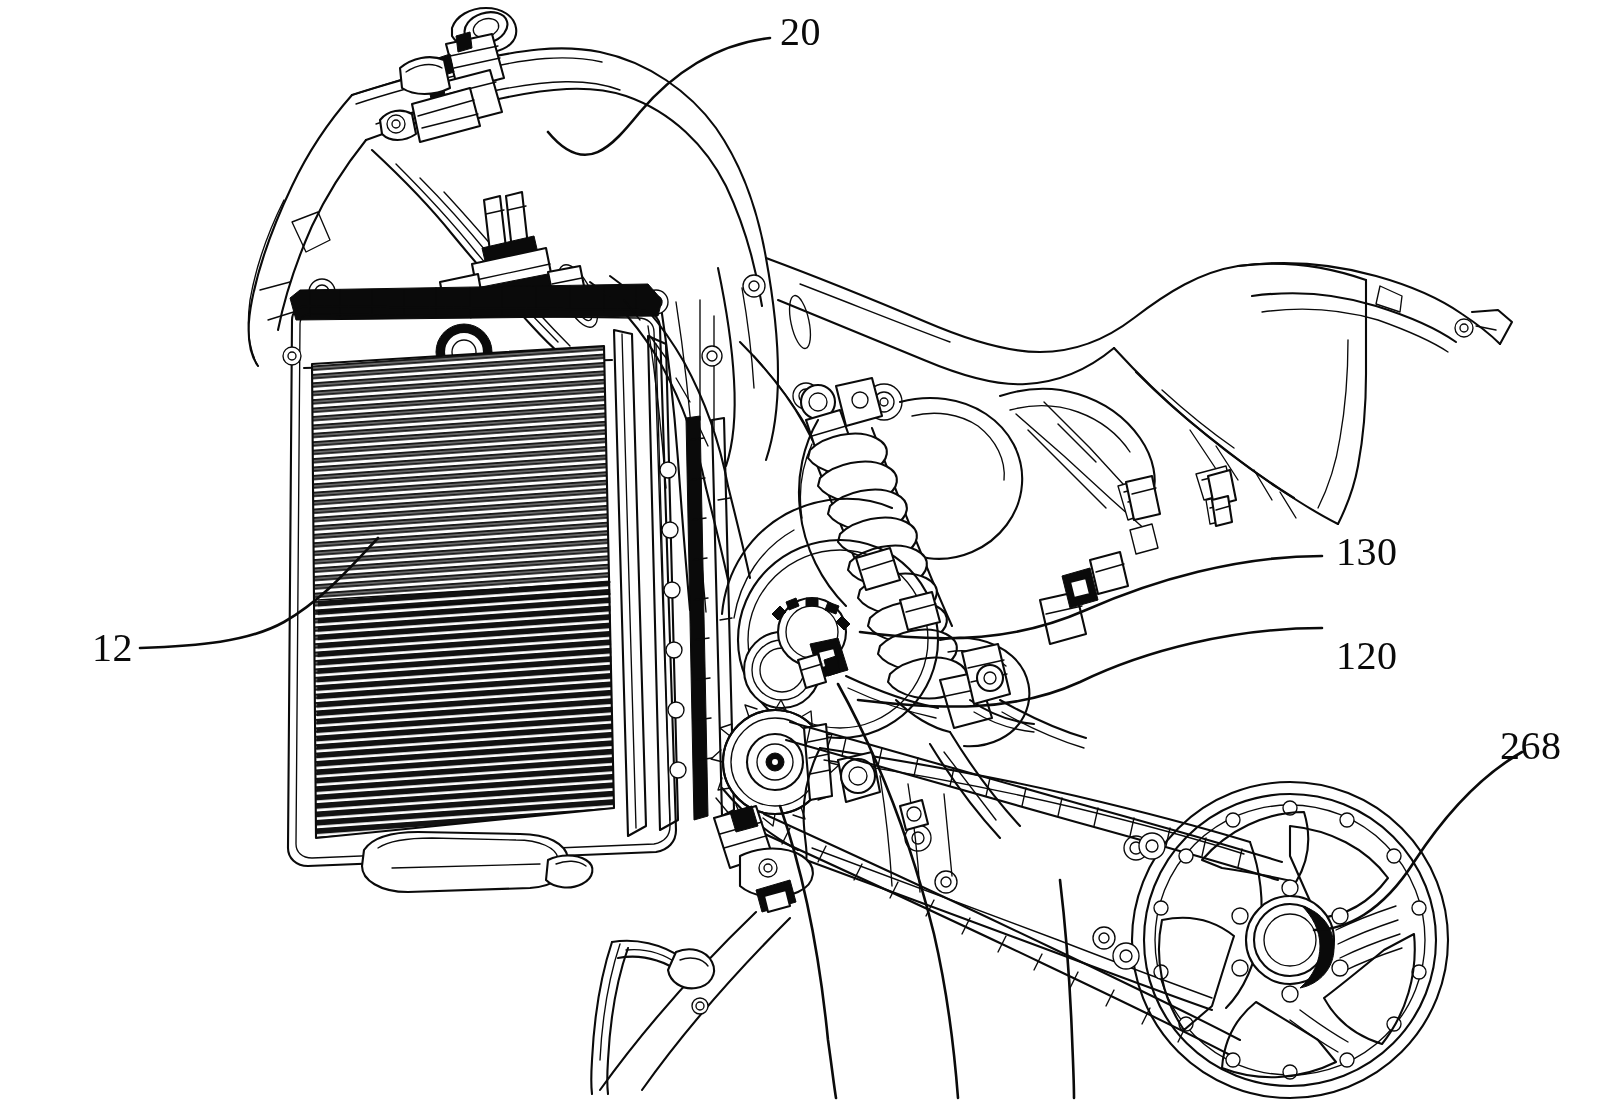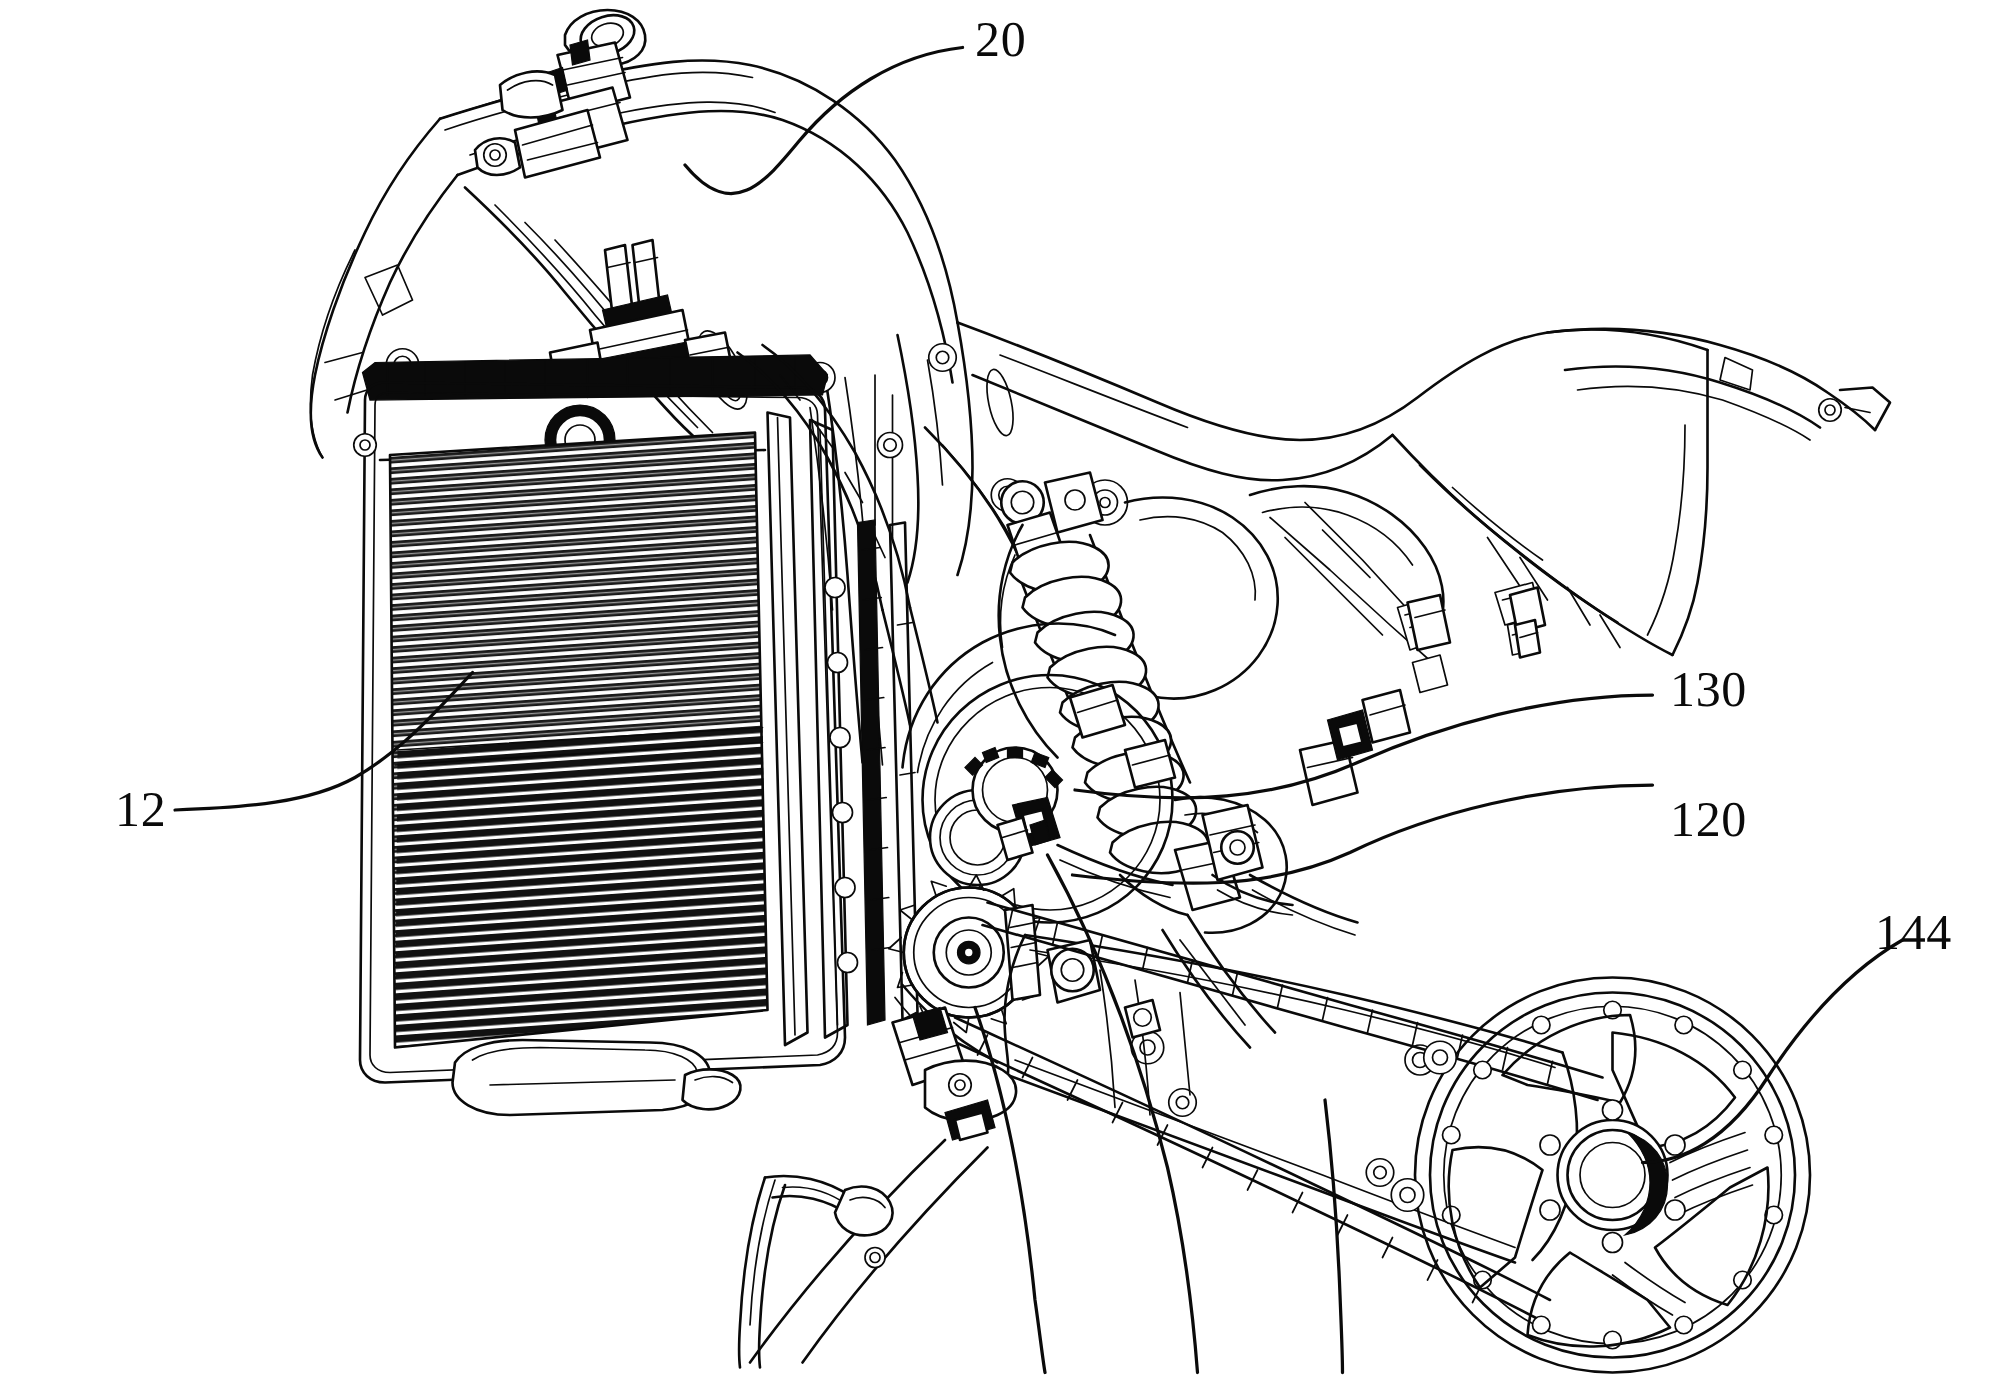--- a/index.html
+++ b/index.html
@@ -629,15 +629,15 @@
       <path class="lead" d="M1322,628 C1234,628 1146,650 1080,682 C1014,712 944,710 858,700"></path>
 
       <path class="lead" d="M1522,752 C1480,776 1444,816 1414,862 C1382,912 1346,930 1314,930"></path>
     </g>
   </svg>
 
   <div class="callout-text" id="lbl-20">20</div>
   <div class="callout-text" id="lbl-12">12</div>
   <div class="callout-text" id="lbl-110">130</div>
   <div class="callout-text" id="lbl-120">120</div>
-  <div class="callout-text" id="lbl-144">144</div>
+  <div class="callout-text" id="lbl-144">268</div>
 
 </div>
 
 </body></html>

